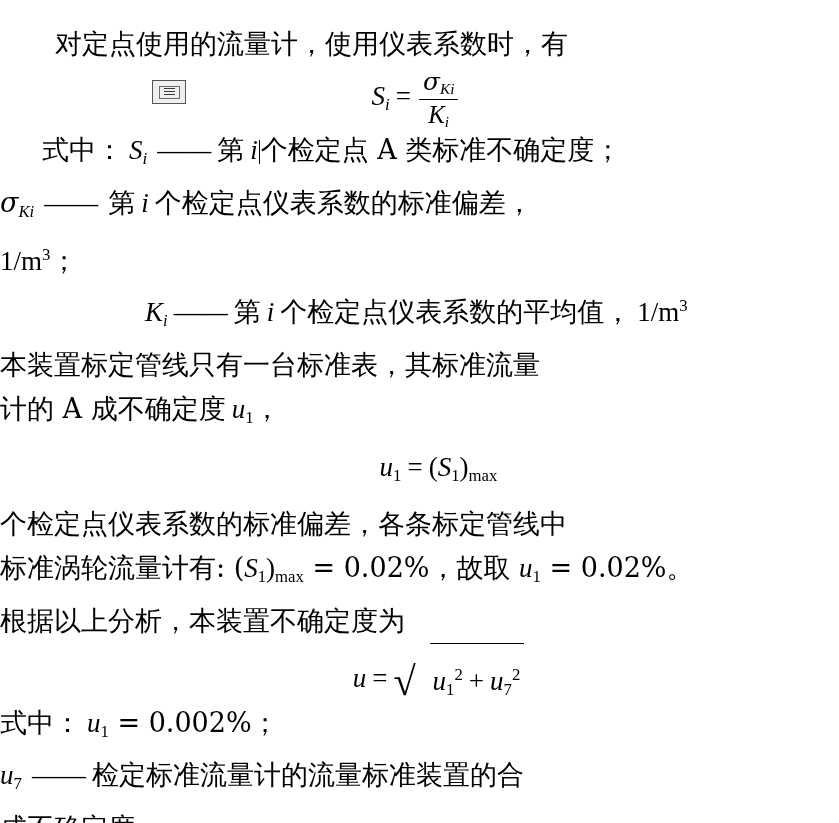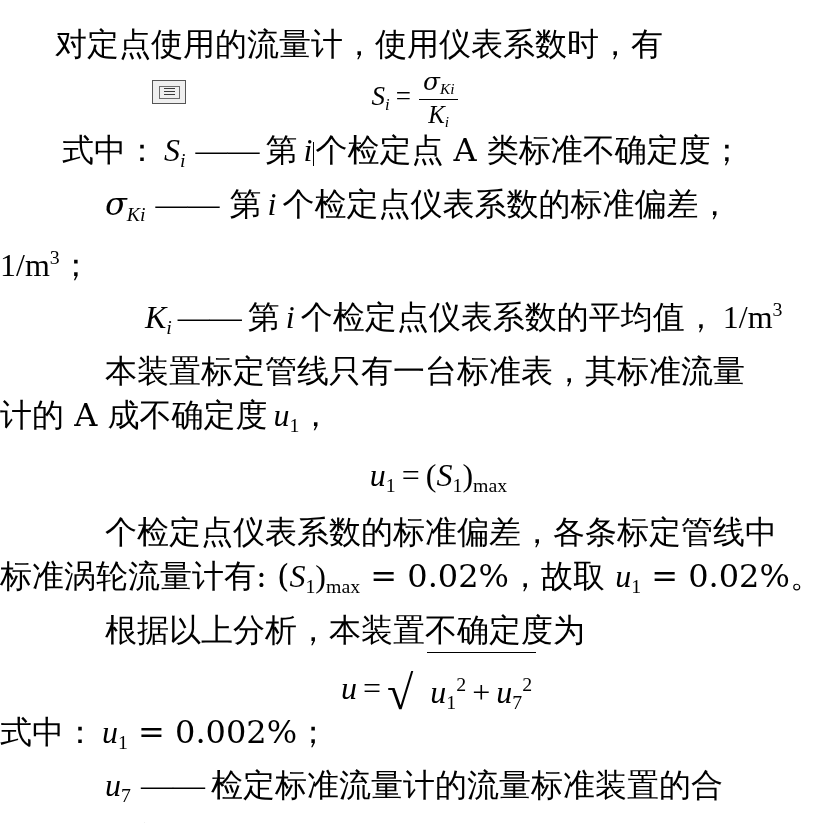--- a/index.html
+++ b/index.html
@@ -15,26 +15,26 @@
     overflow: hidden;
   }
   .page {
     position: relative;
     width: 839px;
     height: 823px;
     padding: 0;
     box-sizing: border-box;
   }
   .line {
-    font-size: 32px;
+    font-size: 27px;
     line-height: 44px;
     white-space: nowrap;
   }
   .indent-1 { padding-left: 55px; }
-  .indent-2 { padding-left: 105px; }
+  .indent-2 { }
   .indent-3 { padding-left: 145px; }
   .center { text-align: center; padding-left: 38px; }
 
   
   .math {
     font-family: "Liberation Serif", "DejaVu Serif", serif;
   }
   .it {
     font-style: italic;
   }
@@ -171,21 +171,21 @@
 
   <div class="row-eq1">
     <div class="boxwrap">
       <span class="eqbox"></span>
     </div>
     <div class="eqwrap math" style="font-size:27px;">
       <span class="it">S</span><span class="sub">i</span><span class="sp-s"></span><span>=</span><span class="sp-s"></span><span class="frac"><span class="num"><span class="greek">σ</span><span class="sub">Ki</span></span><span class="den"><span class="it">K</span><span class="sub">i</span></span></span>
     </div>
   </div>
 
-  <div class="line" style="padding-left:62px;">
+  <div class="line" style="padding-left:42px;">
     <span class="cjk">式中：</span><span class="sp-s"></span><span class="it math">S</span><span class="sub math">i</span><span class="sp"></span><span>——</span><span class="sp-s"></span><span class="cjk">第</span><span class="sp-s"></span><span class="it math">i</span><span class="caret"></span><span class="cjk">个检定点 A 类标准不确定度；</span>
   </div>
 
   <div class="line indent-2">
     <span class="greek math">σ</span><span class="sub math">Ki</span><span class="sp"></span><span>——</span><span class="sp"></span><span class="cjk">第</span><span class="sp-s"></span><span class="it math">i</span><span class="sp-s"></span><span class="cjk">个检定点仪表系数的标准偏差，</span>
   </div>
 
   <div class="line">
     <span class="math">1/m</span><span class="sup math">3</span><span class="cjk">；</span>
   </div>

